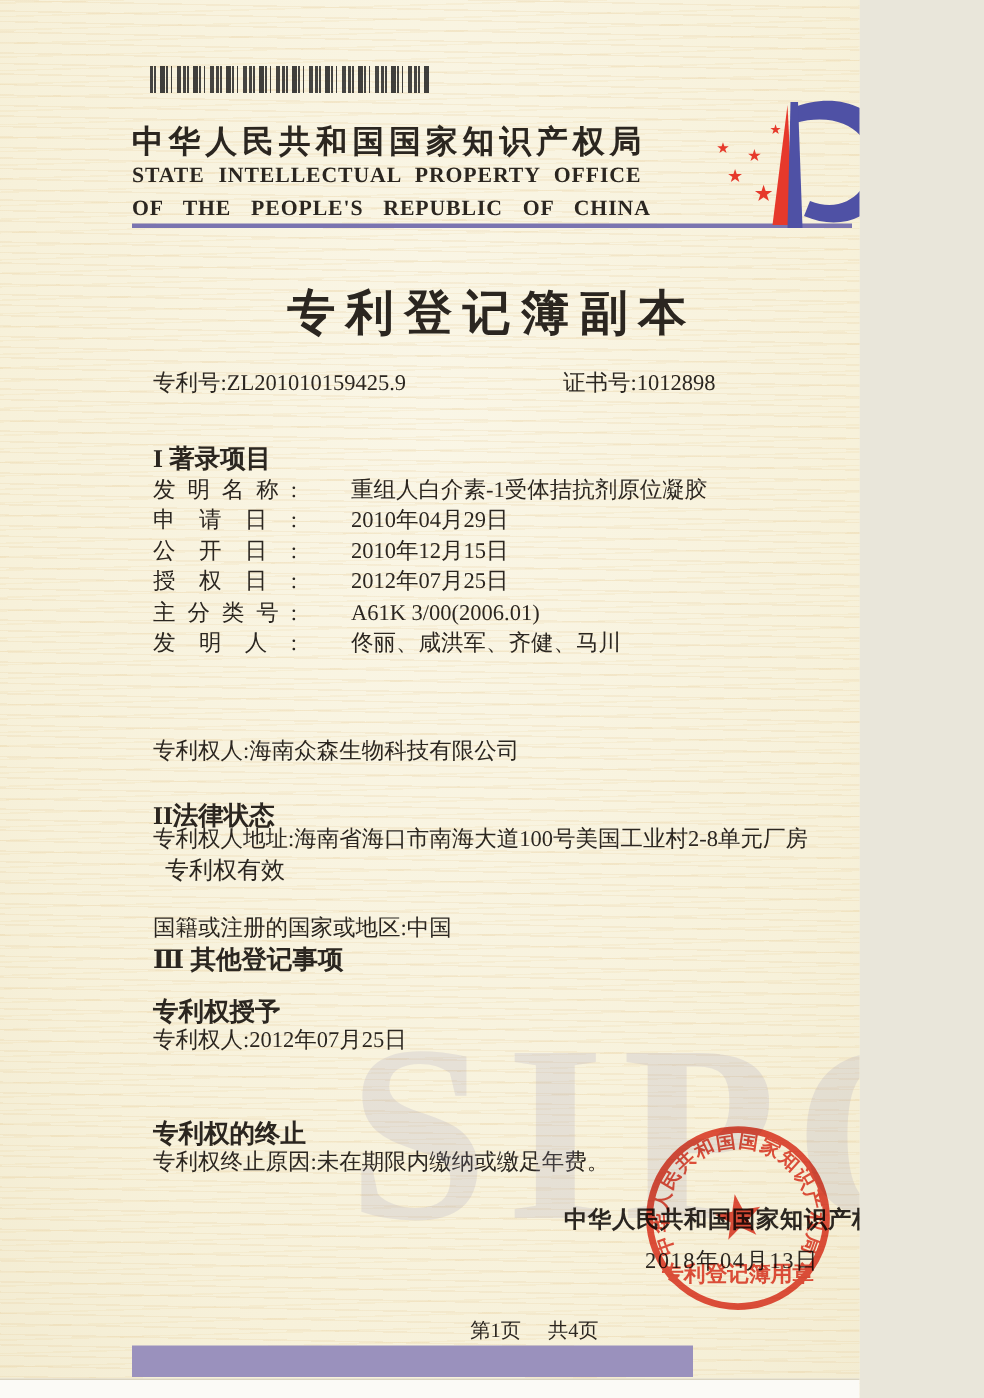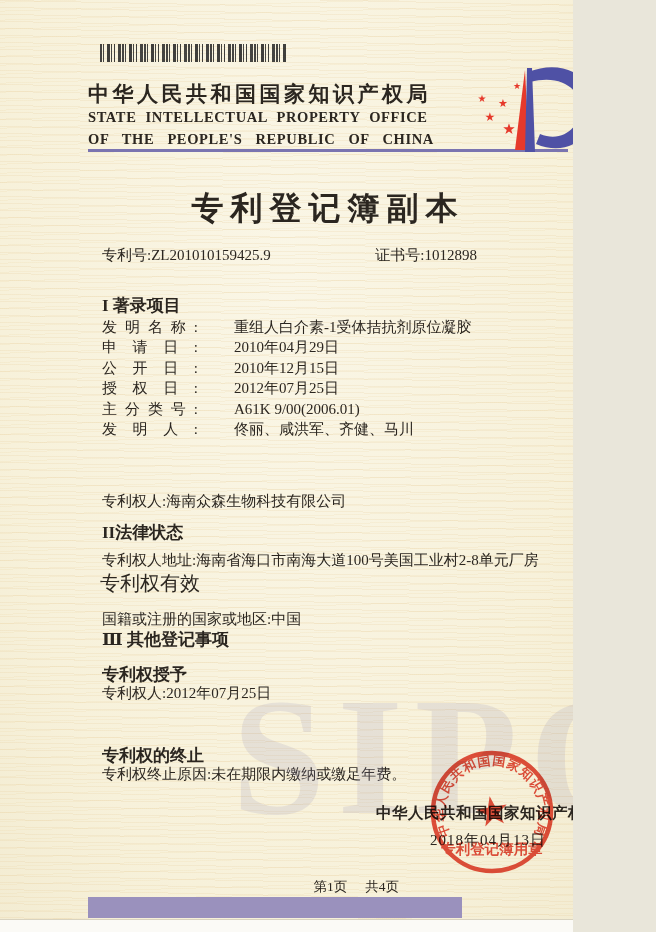--- a/index.html
+++ b/index.html
@@ -48,22 +48,22 @@
   .sec-head{font-size:17px;font-weight:bold;white-space:pre;}
   .s1-head{left:102px;top:294px;}
 
   .fields{left:102px;top:317px;font-size:15px;}
   .frow{height:20.4px;line-height:20.4px;white-space:nowrap;}
   .flabel{display:inline-block;width:96px;text-align:justify;text-align-last:justify;}
   .fvalue{display:inline-block;margin-left:36px;}
 
   .holder{left:102px;top:453px;font-size:15px;line-height:19.6px;white-space:pre;}
 
-  .s2-head{left:102px;top:521px;}
-  .s2-status{left:100px;top:570px;font-size:20px;}
+  .s2-head{left:102px;top:532px;}
+  .s2-status{left:110px;top:570px;font-size:16px;}
 
   .s3-head{left:102px;top:628px;}
   .grant-head{left:102px;top:663px;}
   .grant-line{left:102px;top:684px;font-size:15px;}
   .term-head{left:102px;top:744px;}
   .term-line{left:102px;top:765px;font-size:15px;}
 
   
   .signoff{left:368px;top:803px;width:240px;text-align:center;}
   .signoff-agency{font-size:15.5px;font-weight:bold;letter-spacing:.5px;white-space:nowrap;}
@@ -126,21 +126,21 @@
     <div class="frow">
       <span class="flabel">申请日:</span><span class="fvalue">2010年04月29日</span>
     </div>
     <div class="frow">
       <span class="flabel">公开日:</span><span class="fvalue">2010年12月15日</span>
     </div>
     <div class="frow">
       <span class="flabel">授权日:</span><span class="fvalue">2012年07月25日</span>
     </div>
     <div class="frow">
-      <span class="flabel">主分类号:</span><span class="fvalue">A61K 9/00(2006.01)</span>
+      <span class="flabel">主分类号:</span><span class="fvalue">A61K 3/00(2006.01)</span>
     </div>
     <div class="frow">
       <span class="flabel">发明人:</span><span class="fvalue">佟丽、咸洪军、齐健、马川</span>
     </div>
   </div>
 
   <div class="abs holder">
     <div>专利权人:海南众森生物科技有限公司</div>
     <div>专利权人地址:海南省海口市南海大道100号美国工业村2-8单元厂房</div>
     <div>国籍或注册的国家或地区:中国</div>

